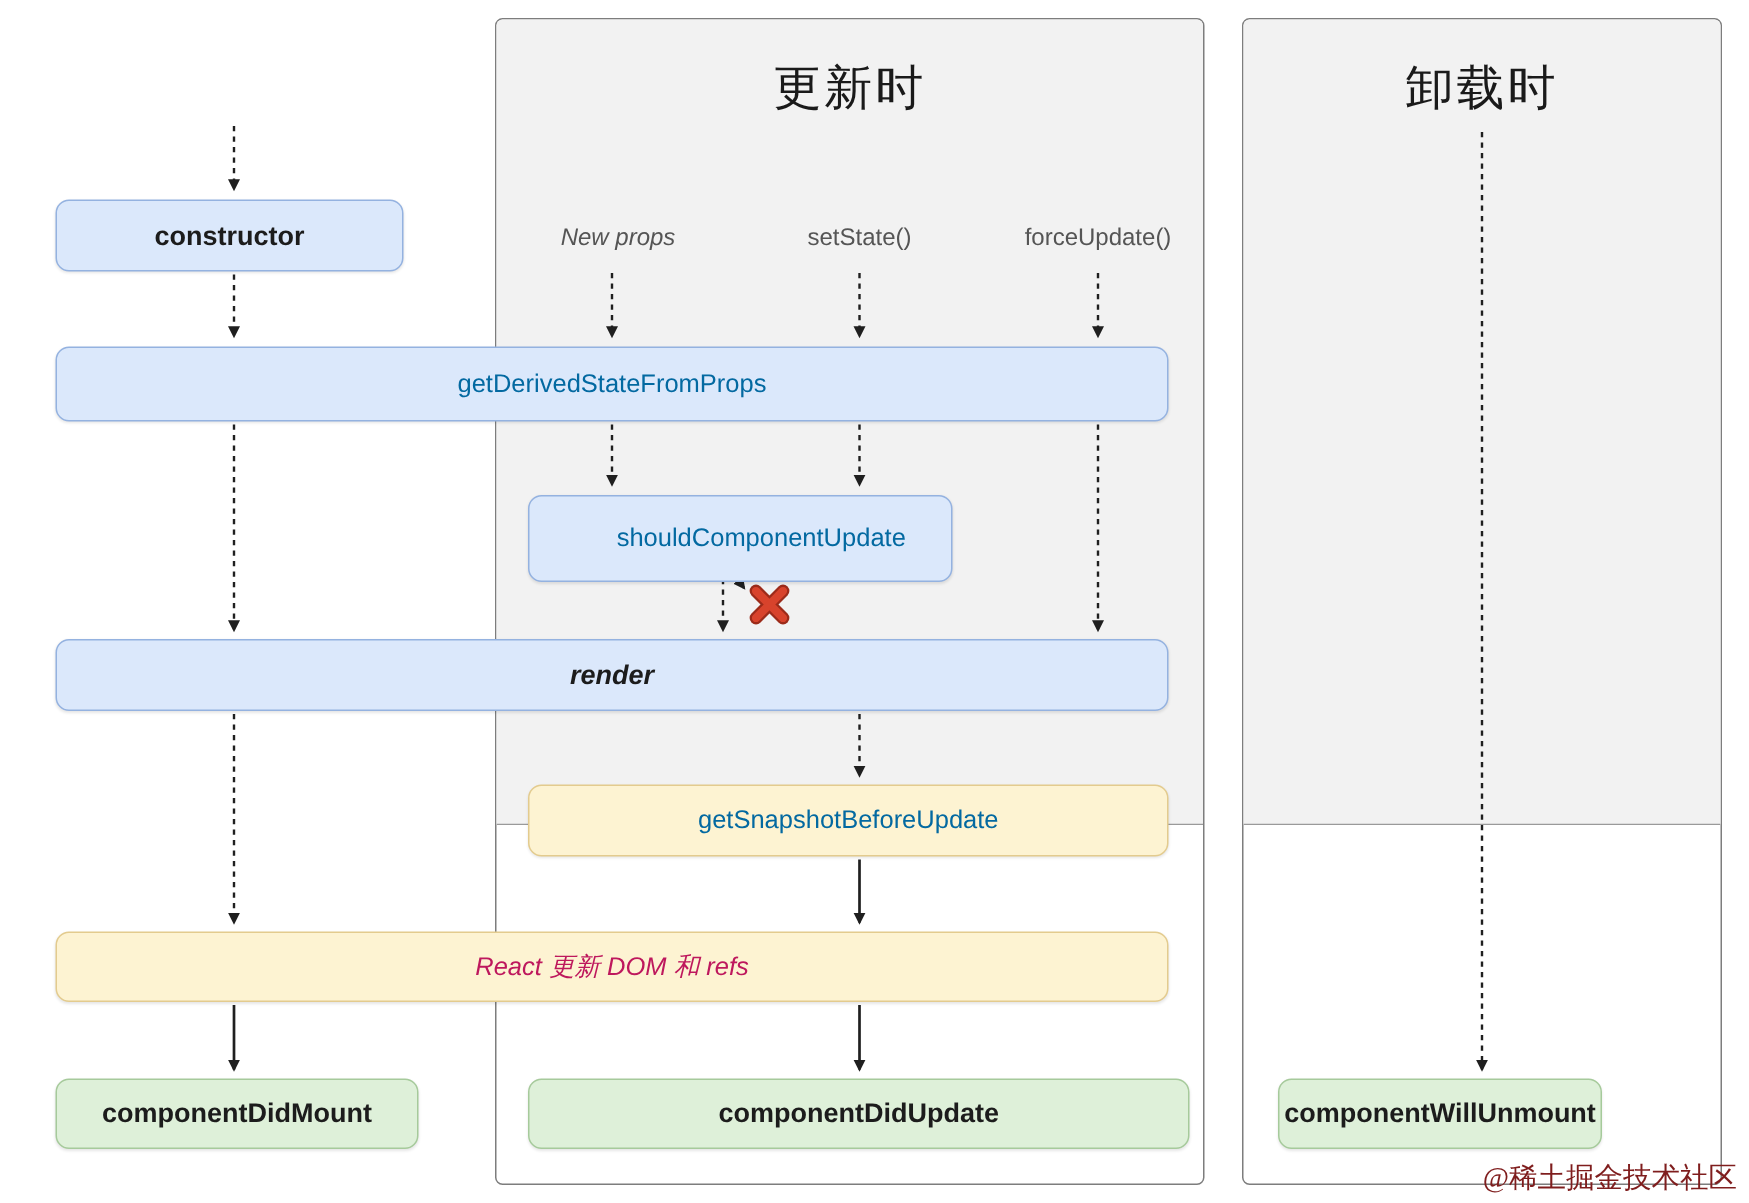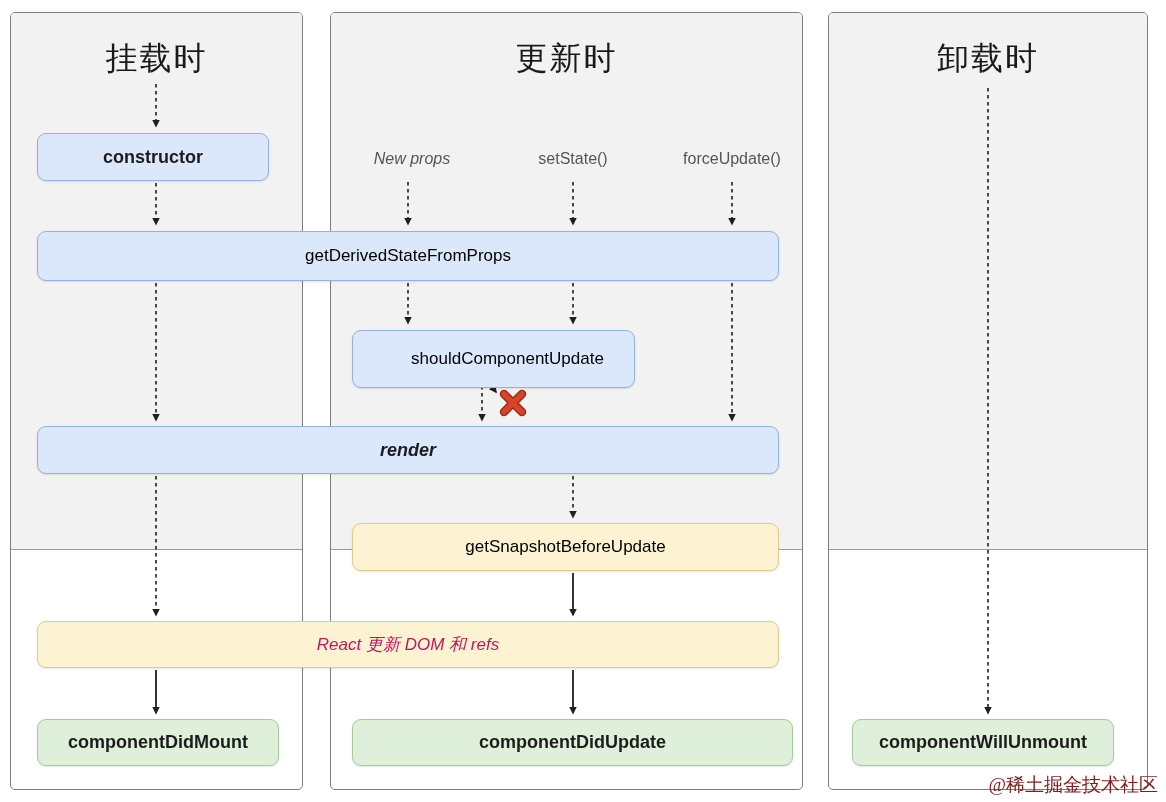--- a/index.html
+++ b/index.html
@@ -21,43 +21,39 @@
   }
   .node{
     position:absolute;box-sizing:border-box;border-radius:9px;
     display:flex;align-items:center;justify-content:center;
     font-size:17px;z-index:3;box-shadow:0 1px 2px rgba(0,0,0,0.10);
   }
   .node.blue{background:#dbe8fb;border:1.5px solid #94b2e0;}
   .node.yellow{background:#fdf3d2;border:1.5px solid #e3cb8e;}
   .node.green{background:#def0d9;border:1.5px solid #a6ca9b;}
   .node.bold{font-weight:bold;color:#1c1c1c;font-size:18px;}
-  .node.plain{color:#000000;font-weight:normal;}
+  .node.plain{color:#0369a1;font-weight:normal;}
   .node.ital{color:#be185d;font-style:italic;}
   .trigger{
     position:absolute;transform:translateX(-50%);z-index:2;
     font-size:16px;color:#555;white-space:nowrap;
   }
   .trigger.ital{font-style:italic;}
   #arrows{position:absolute;left:0;top:0;z-index:2;}
   .watermark{
     position:absolute;right:8px;top:772px;z-index:5;
     font-family:"Liberation Serif",serif;font-size:19px;color:#7f1d1d;
     white-space:nowrap;
   }
 </style>
 </head>
 <body>
 
 <div id="stage">
 
-  <div class="col" style="left:10px;top:12px;width:293px;height:778px;">
-    <div class="phase-top" style="height:536px;"></div>
-    <div class="col-title">挂载时</div>
-  </div>
 
   <div class="col" style="left:330px;top:12px;width:473px;height:778px;">
     <div class="phase-top" style="height:536px;"></div>
     <div class="col-title">更新时</div>
   </div>
 
   <div class="col" style="left:828px;top:12px;width:320px;height:778px;">
     <div class="phase-top" style="height:536px;"></div>
     <div class="col-title">卸载时</div>
   </div>
@@ -110,17 +106,17 @@
   <div class="node blue bold" style="left:37px;top:426px;width:742px;height:48px;font-style:italic;">render</div>
 
   <div class="node yellow plain" style="left:352px;top:523px;width:427px;height:48px;">getSnapshotBeforeUpdate</div>
 
   <div class="node yellow ital" style="left:37px;top:621px;width:742px;height:47px;">React 更新 DOM 和 refs</div>
 
   <div class="node green bold" style="left:37px;top:719px;width:242px;height:47px;">componentDidMount</div>
 
   <div class="node green bold" style="left:352px;top:719px;width:441px;height:47px;">componentDidUpdate</div>
 
-  <div class="node green bold" style="left:852px;top:719px;width:262px;height:47px;">componentWillUnmount</div>
+  <div class="node green bold" style="left:852px;top:719px;width:216px;height:47px;">componentWillUnmount</div>
 
   <div class="watermark">@稀土掘金技术社区</div>
 
 </div>
 
 </body></html>

